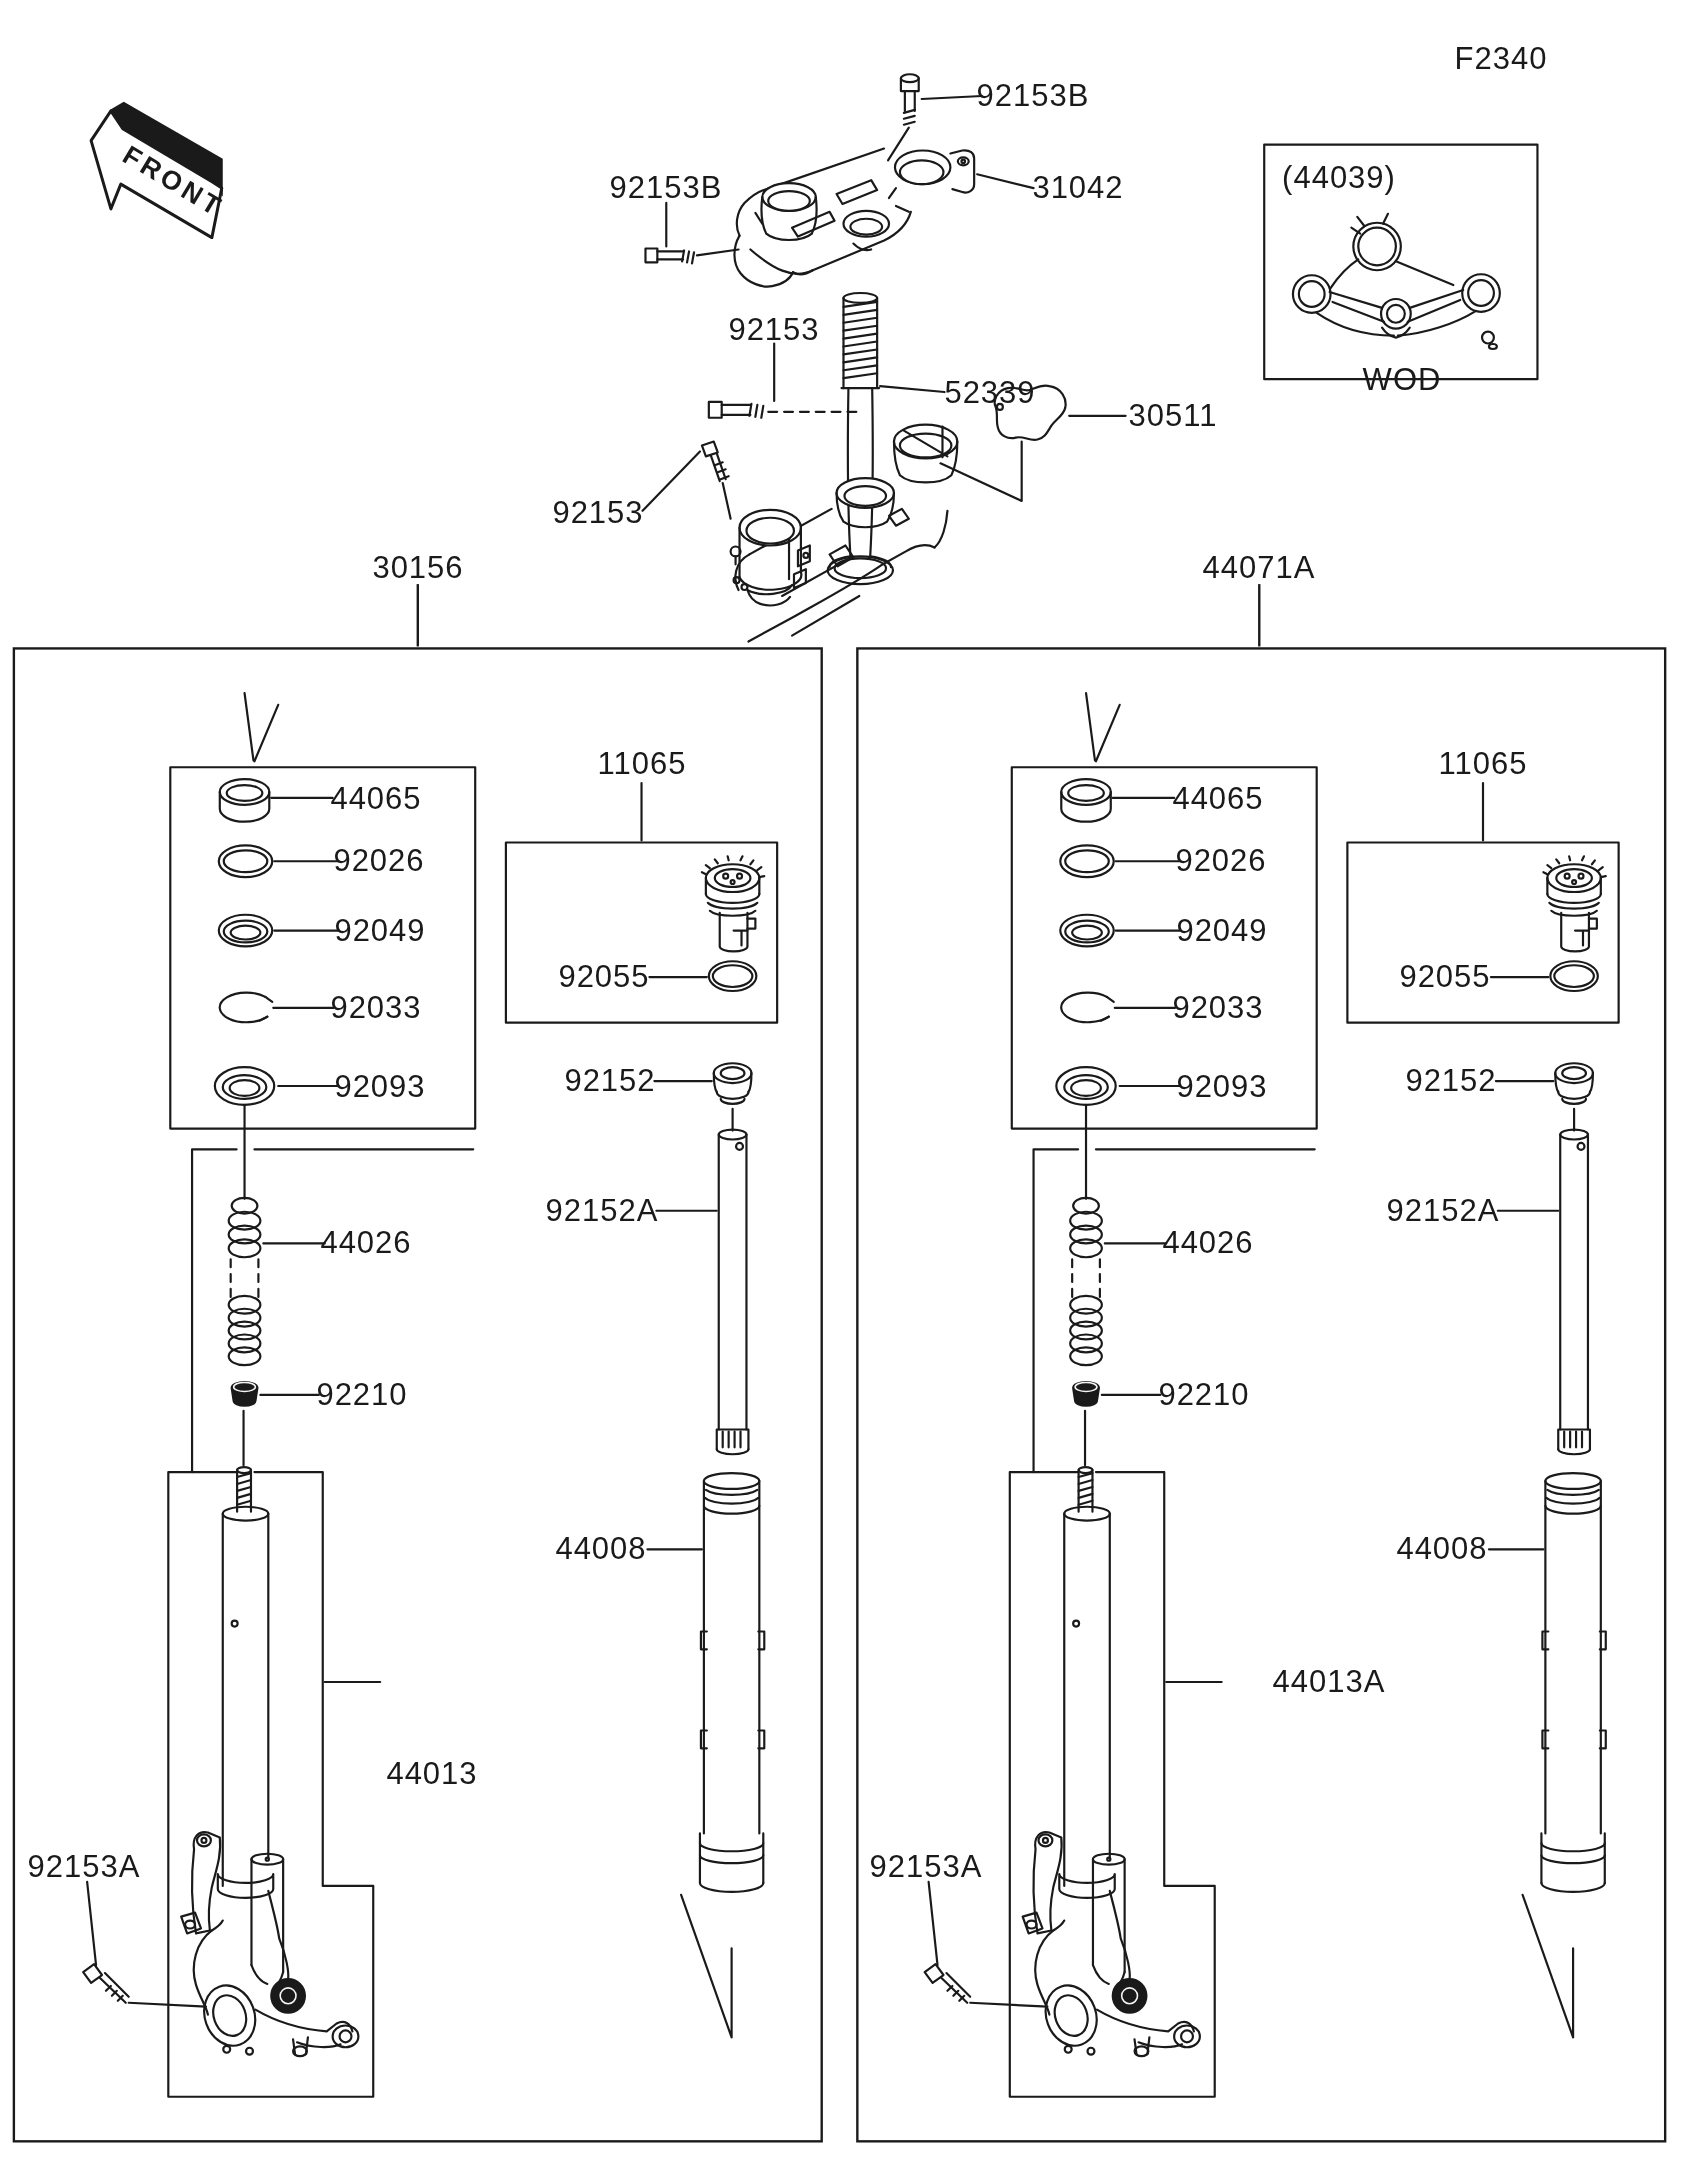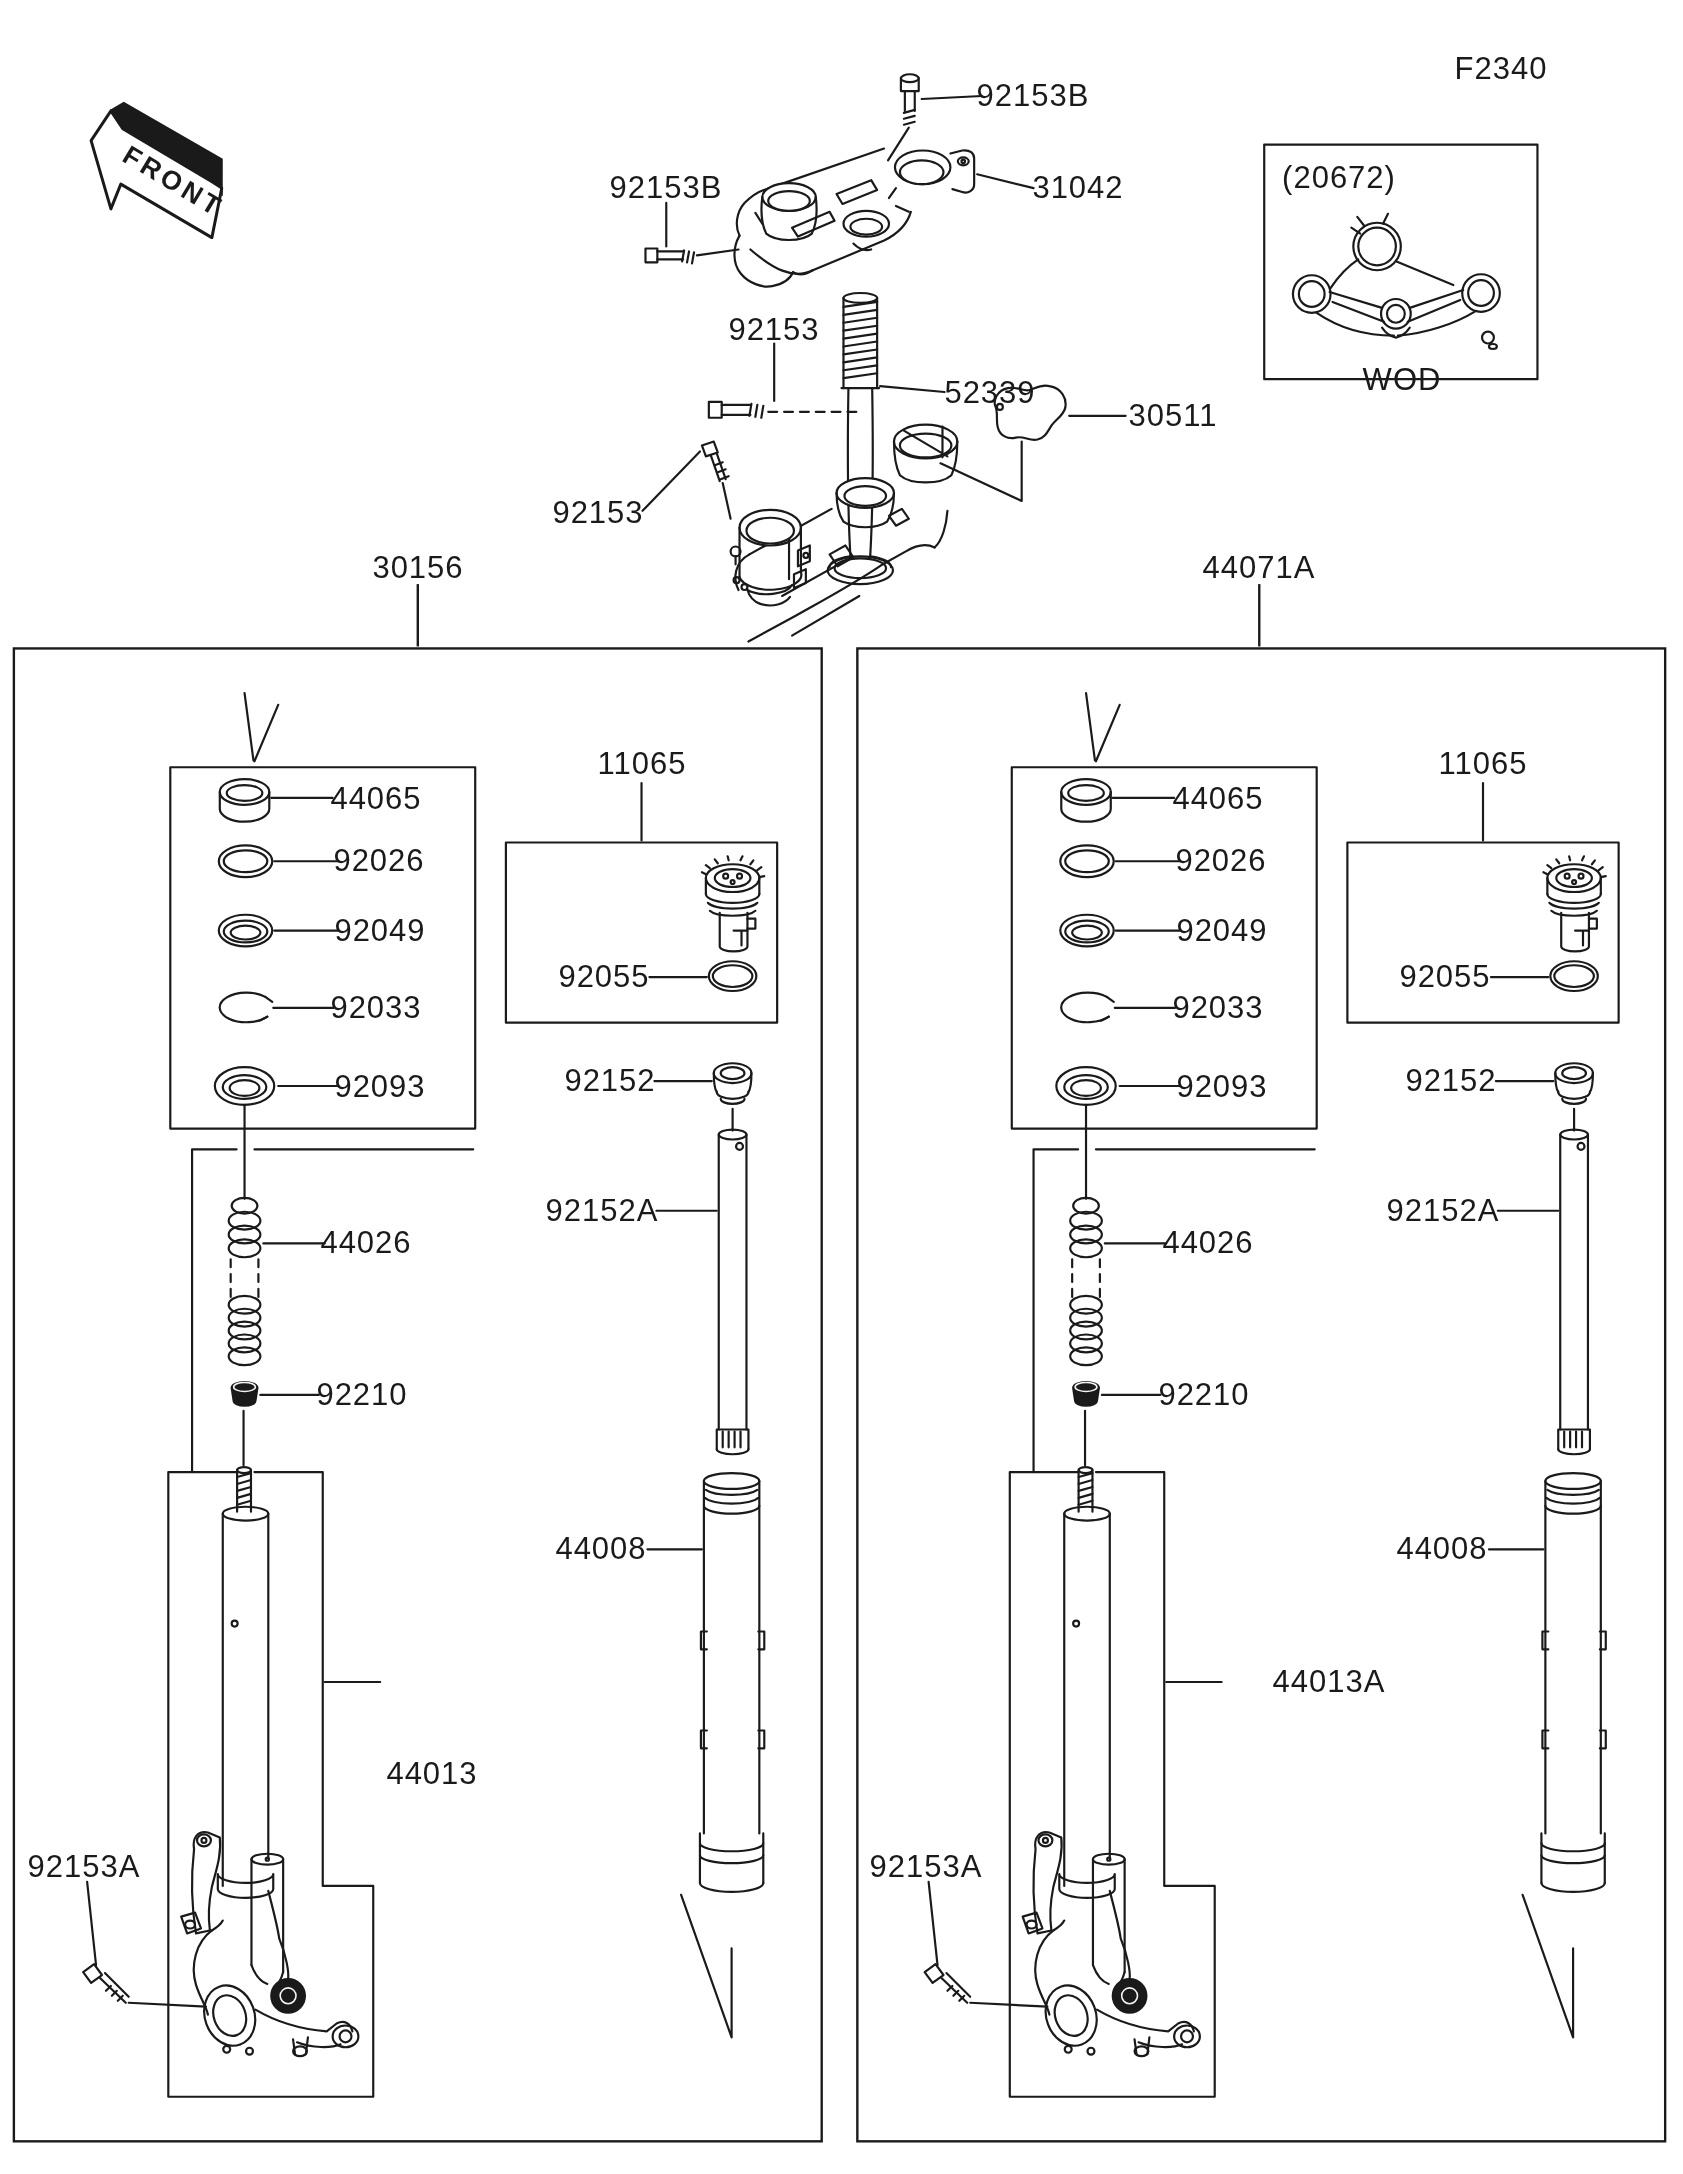--- a/index.html
+++ b/index.html
@@ -328,31 +328,31 @@
     <rect x="14" y="655" width="816" height="1508"></rect>
     <rect x="866" y="655" width="816" height="1508"></rect>
     <path d="M422,590 V653"></path>
     <path d="M1272,590 V653"></path>
   </g>
 
   <use href="#boxkit" x="0" y="0"></use>
   <use href="#boxkit" x="850" y="0"></use>
 </svg>
 
-  <div class="lbl" style="left:1501px;top:69px">F2340</div>
+  <div class="lbl" style="left:1501px;top:59px">F2340</div>
 
   <div class="lbl" style="left:1033px;top:96px">92153B</div>
   <div class="lbl" style="left:1078px;top:188px">31042</div>
   <div class="lbl" style="left:666px;top:188px">92153B</div>
   <div class="lbl" style="left:774px;top:330px">92153</div>
   <div class="lbl" style="left:990px;top:393px">52339</div>
   <div class="lbl" style="left:598px;top:513px">92153</div>
   <div class="lbl" style="left:1173px;top:416px">30511</div>
 
-  <div class="lbl" style="left:1339px;top:178px">(20672)</div>
+  <div class="lbl" style="left:1339px;top:178px">(44039)</div>
   <div class="lbl" style="left:1402px;top:380px">WOD</div>
 
   <div class="lbl" style="left:418px;top:568px">30156</div>
   <div class="lbl" style="left:376px;top:799px">44065</div>
   <div class="lbl" style="left:379px;top:861px">92026</div>
   <div class="lbl" style="left:380px;top:931px">92049</div>
   <div class="lbl" style="left:376px;top:1008px">92033</div>
   <div class="lbl" style="left:380px;top:1087px">92093</div>
   <div class="lbl" style="left:642px;top:764px">11065</div>
   <div class="lbl" style="left:604px;top:977px">92055</div>

